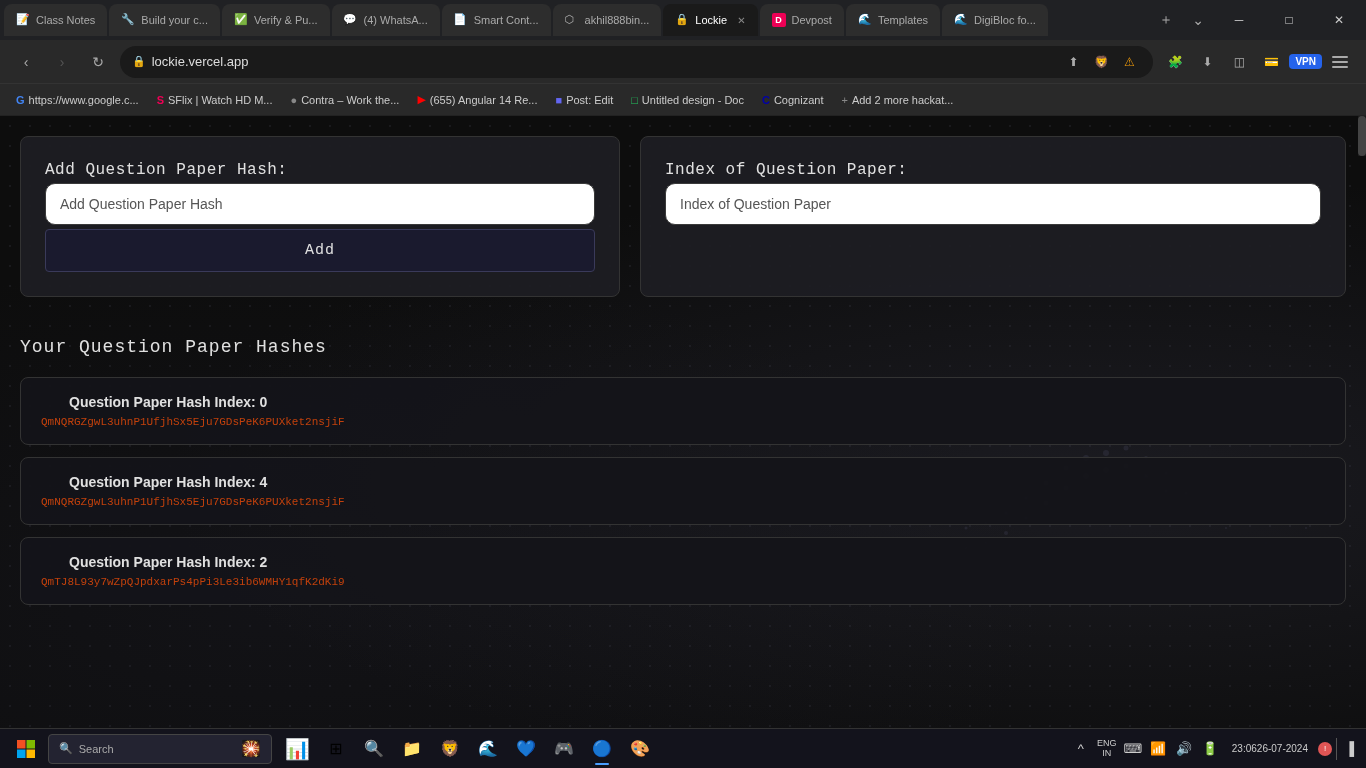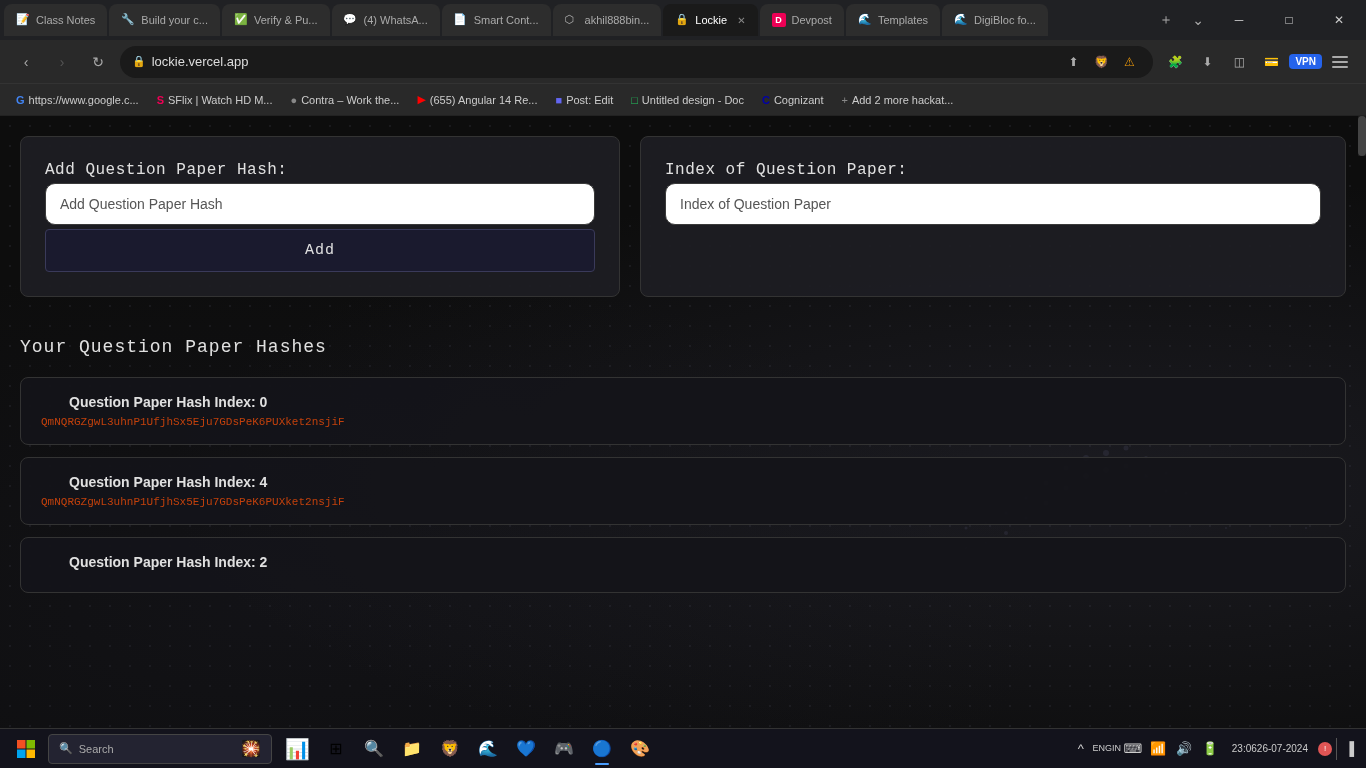--- a/index.html
+++ b/index.html
@@ -610,20 +610,21 @@
         <div class="hash-value">QmNQRGZgwL3uhnP1UfjhSx5Eju7GDsPeK6PUXket2nsjiF</div>
       </div>
 
       <div class="hash-card">
         <div class="hash-index">Question Paper Hash Index: 4</div>
         <div class="hash-value">QmNQRGZgwL3uhnP1UfjhSx5Eju7GDsPeK6PUXket2nsjiF</div>
       </div>
 
       <div class="hash-card">
         <div class="hash-index">Question Paper Hash Index: 2</div>
+        <div class="hash-value">QmTJ8L93y7wZpQJpdxarPs4pPi3Le3ib6WMHY1qfK2dKi9</div>
       </div>
     </div>
   </div>
 </div>
 
 <div class="taskbar">
   <div class="taskbar-icon taskbar-start">
     <svg width="20" height="20" viewBox="0 0 20 20">
       <rect x="1" y="1" width="8.5" height="8.5" fill="#f25022"></rect>
       <rect x="10.5" y="1" width="8.5" height="8.5" fill="#7fba00"></rect>
@@ -666,21 +667,21 @@
     <div class="taskbar-app active">
       <span style="font-size:16px;">🔵</span>
     </div>
     <div class="taskbar-app">
       <span style="font-size:16px;">🎨</span>
     </div>
   </div>
 
   <div class="taskbar-system">
     <div class="sys-icon">^</div>
-    <div class="sys-icon" style="font-size:9px;line-height:1.1;">
+    <div class="sys-icon" style="font-size:9px;flex-direction:column;line-height:1.1;">
       <span>ENG</span>
       <span>IN</span>
     </div>
     <div class="sys-icon">⌨</div>
     <div class="sys-icon">📶</div>
     <div class="sys-icon">🔊</div>
     <div class="sys-icon">🔋</div>
     <div class="sys-time">
       <span>23:06</span>
       <span>26-07-2024</span>

